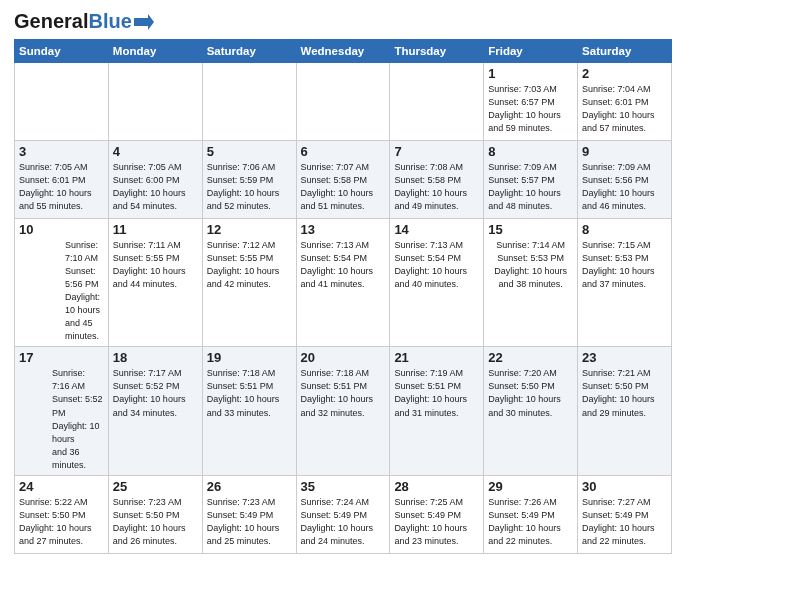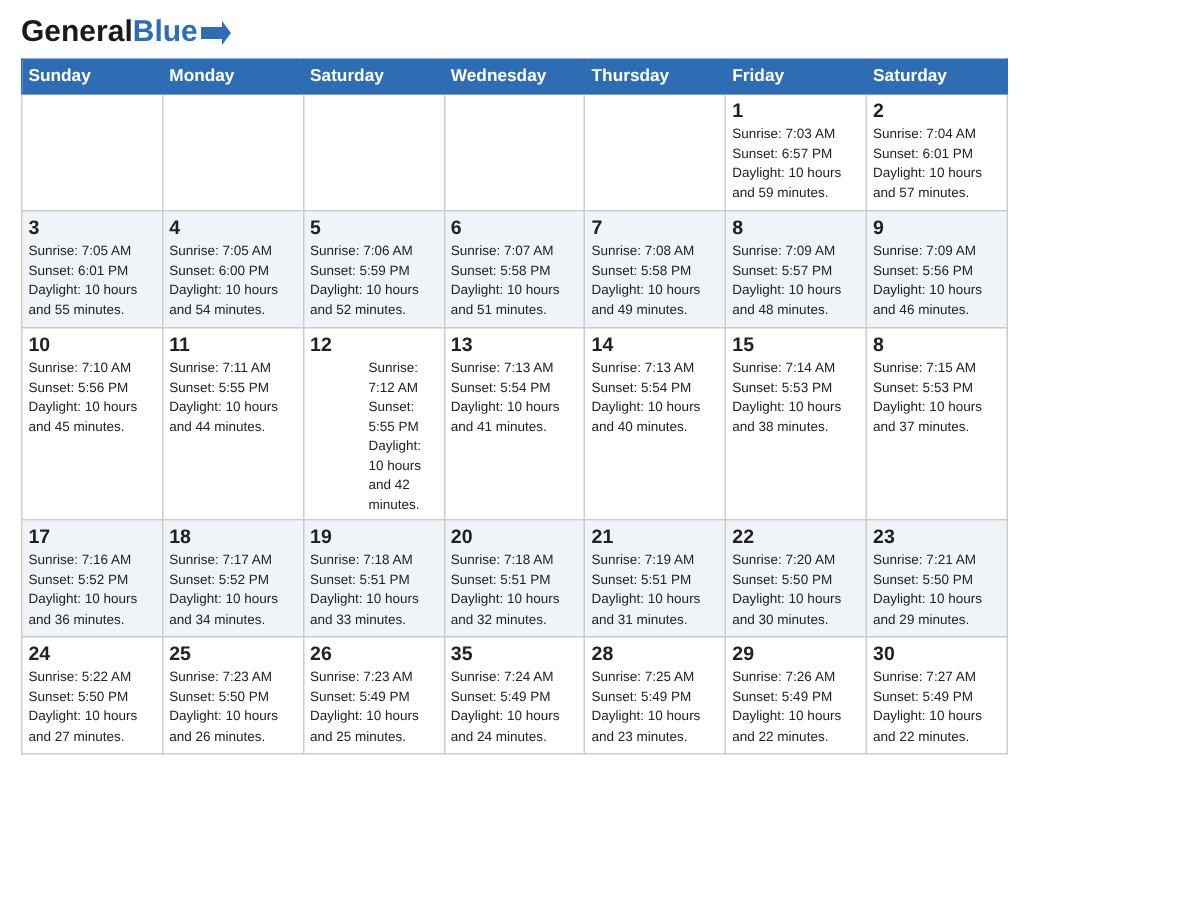--- a/index.html
+++ b/index.html
@@ -180,72 +180,72 @@
             <div class="day-num">9</div>
             <div class="day-info" style="white-space: pre-line;">Sunrise: 7:09 AM
 Sunset: 5:56 PM
 Daylight: 10 hours
 and 46 minutes.</div>
           </td>
         </tr>
         <tr>
           <td>
             <div class="day-num">10</div>
-            <div class="day-info" style="white-space: pre-line;">Sunrise: 7:10 AM
+            <div class="day-info" style="white-space: pre-line; margin-left: 46px;">Sunrise: 7:10 AM
 Sunset: 5:56 PM
 Daylight: 10 hours
 and 45 minutes.</div>
           </td>
           <td>
             <div class="day-num">11</div>
             <div class="day-info" style="white-space: pre-line;">Sunrise: 7:11 AM
 Sunset: 5:55 PM
 Daylight: 10 hours
 and 44 minutes.</div>
           </td>
           <td>
             <div class="day-num">12</div>
-            <div class="day-info" style="white-space: pre-line; margin-left: 39px;">Sunrise: 7:12 AM
+            <div class="day-info" style="white-space: pre-line;">Sunrise: 7:12 AM
 Sunset: 5:55 PM
 Daylight: 10 hours
 and 42 minutes.</div>
           </td>
           <td>
             <div class="day-num">13</div>
             <div class="day-info" style="white-space: pre-line;">Sunrise: 7:13 AM
 Sunset: 5:54 PM
 Daylight: 10 hours
 and 41 minutes.</div>
           </td>
           <td>
             <div class="day-num">14</div>
             <div class="day-info" style="white-space: pre-line;">Sunrise: 7:13 AM
 Sunset: 5:54 PM
 Daylight: 10 hours
 and 40 minutes.</div>
           </td>
           <td>
             <div class="day-num">15</div>
-            <div class="day-info" style="white-space: pre-line;">Sunrise: 7:14 AM
+            <div class="day-info" style="white-space: pre-line; text-align: center;">Sunrise: 7:14 AM
 Sunset: 5:53 PM
 Daylight: 10 hours
 and 38 minutes.</div>
           </td>
           <td>
             <div class="day-num">8</div>
             <div class="day-info" style="white-space: pre-line;">Sunrise: 7:15 AM
 Sunset: 5:53 PM
 Daylight: 10 hours
 and 37 minutes.</div>
           </td>
         </tr>
         <tr>
           <td>
             <div class="day-num">17</div>
-            <div class="day-info" style="white-space: pre-line;">Sunrise: 7:16 AM
+            <div class="day-info" style="white-space: pre-line; margin-left: 33px;">Sunrise: 7:16 AM
 Sunset: 5:52 PM
 Daylight: 10 hours
 and 36 minutes.</div>
           </td>
           <td>
             <div class="day-num">18</div>
             <div class="day-info" style="white-space: pre-line;">Sunrise: 7:17 AM
 Sunset: 5:52 PM
 Daylight: 10 hours
 and 34 minutes.</div>

